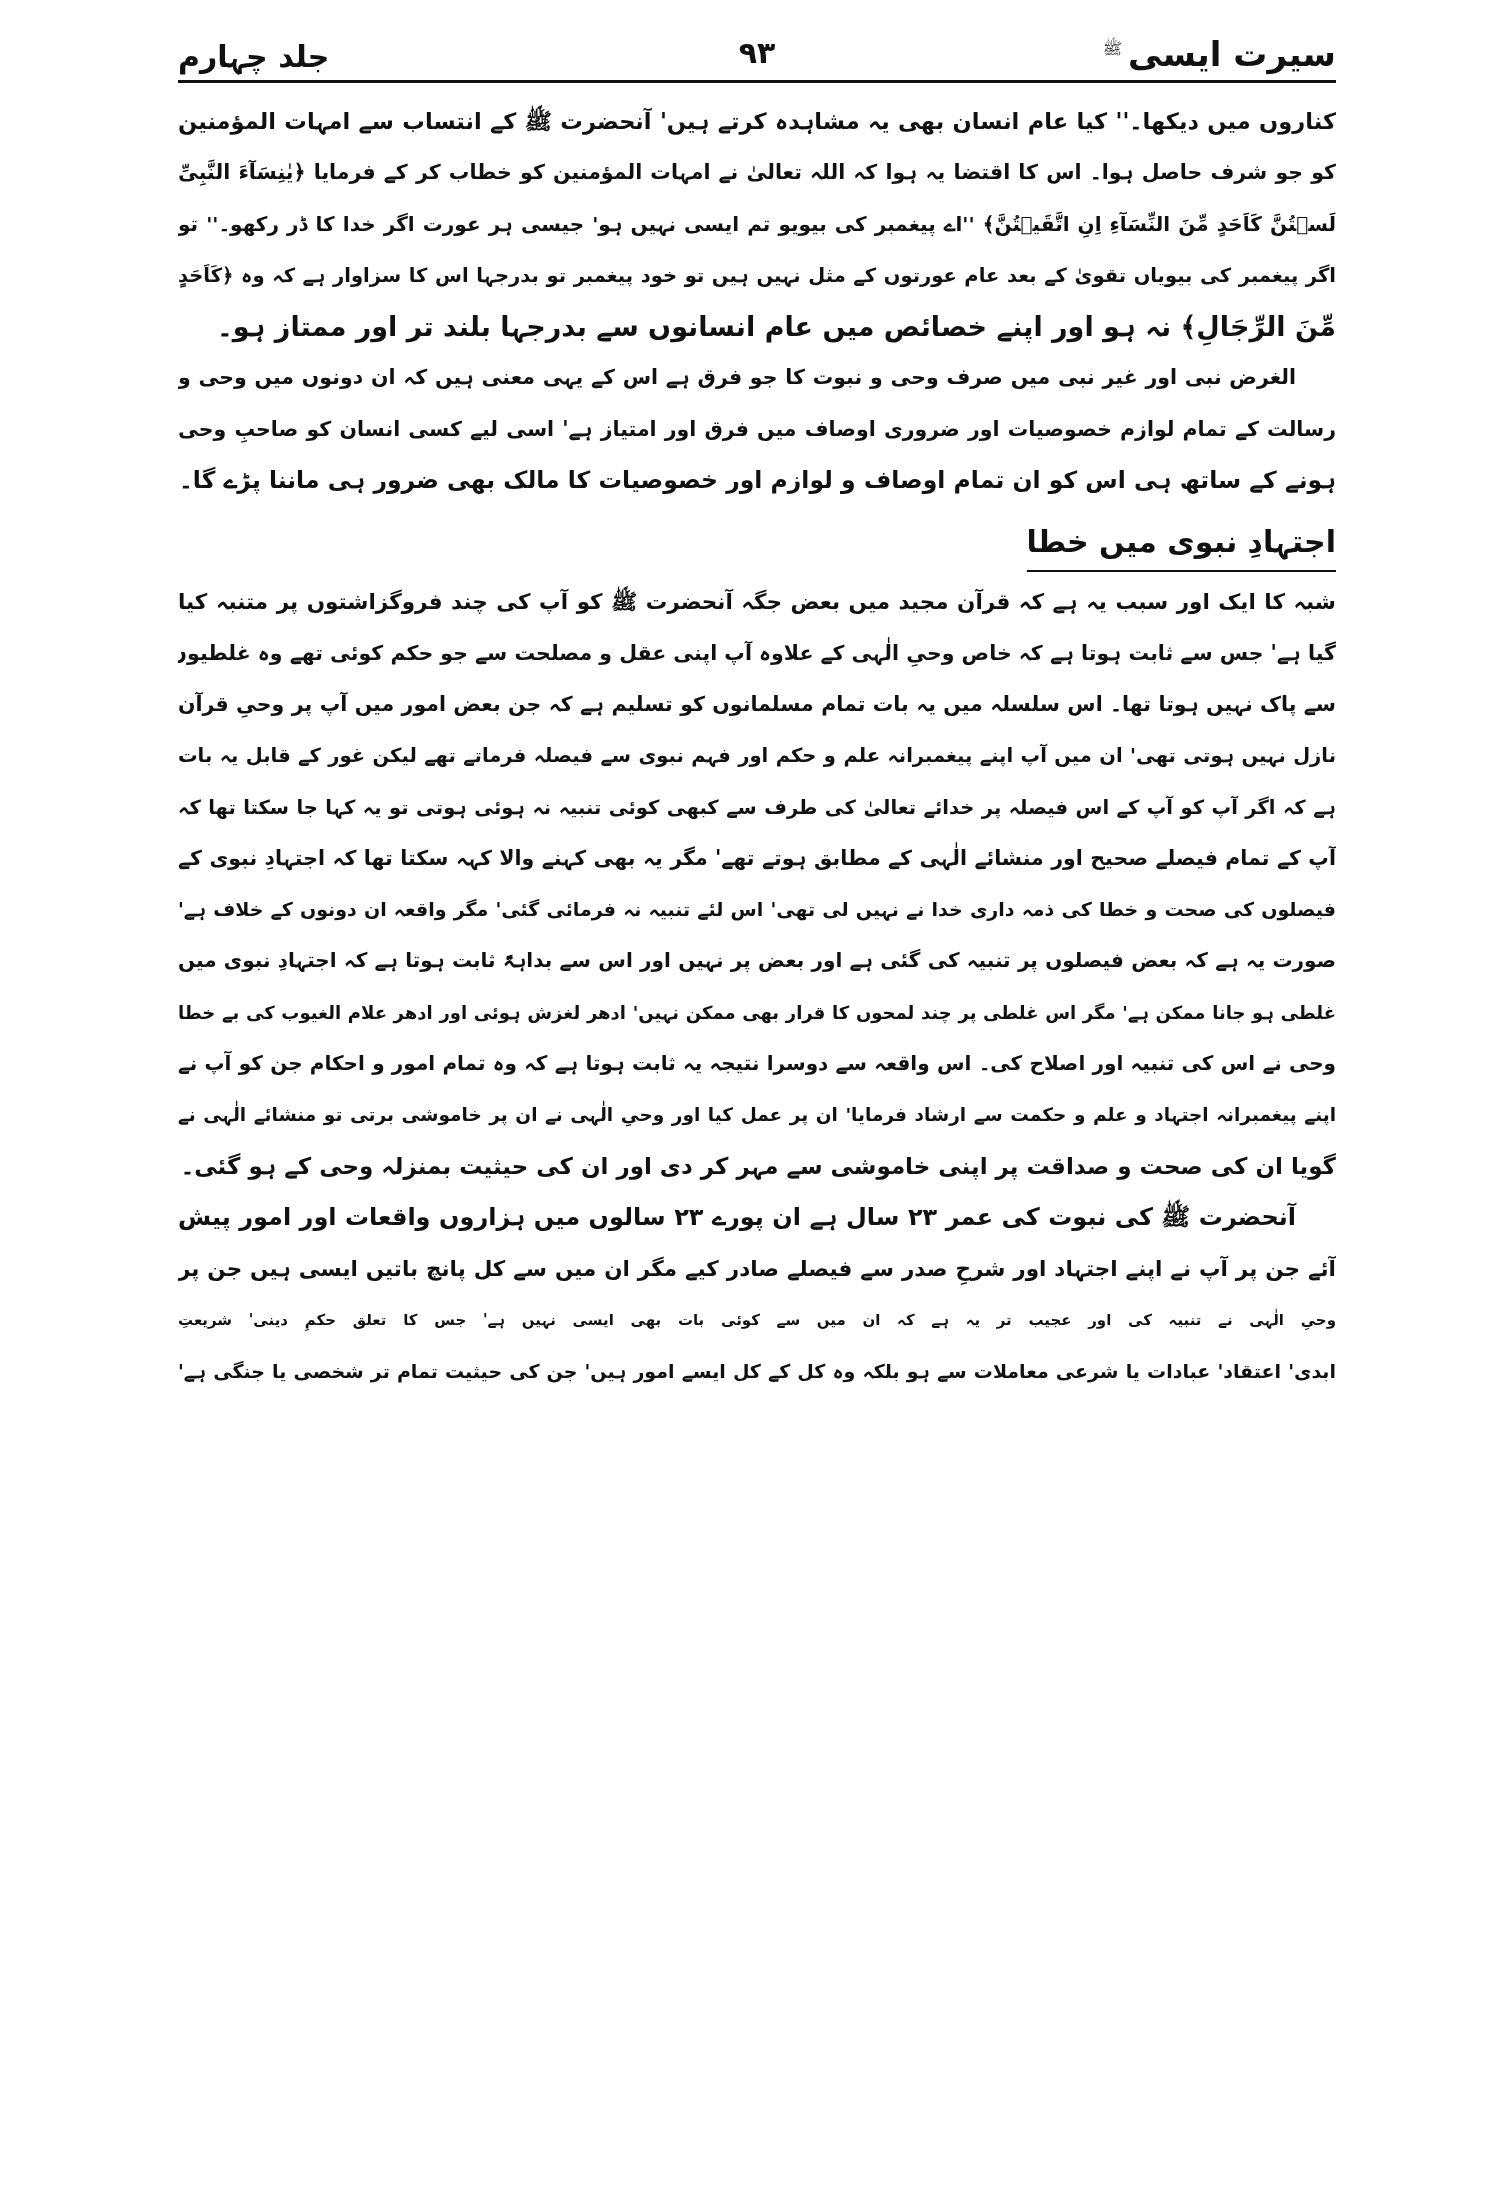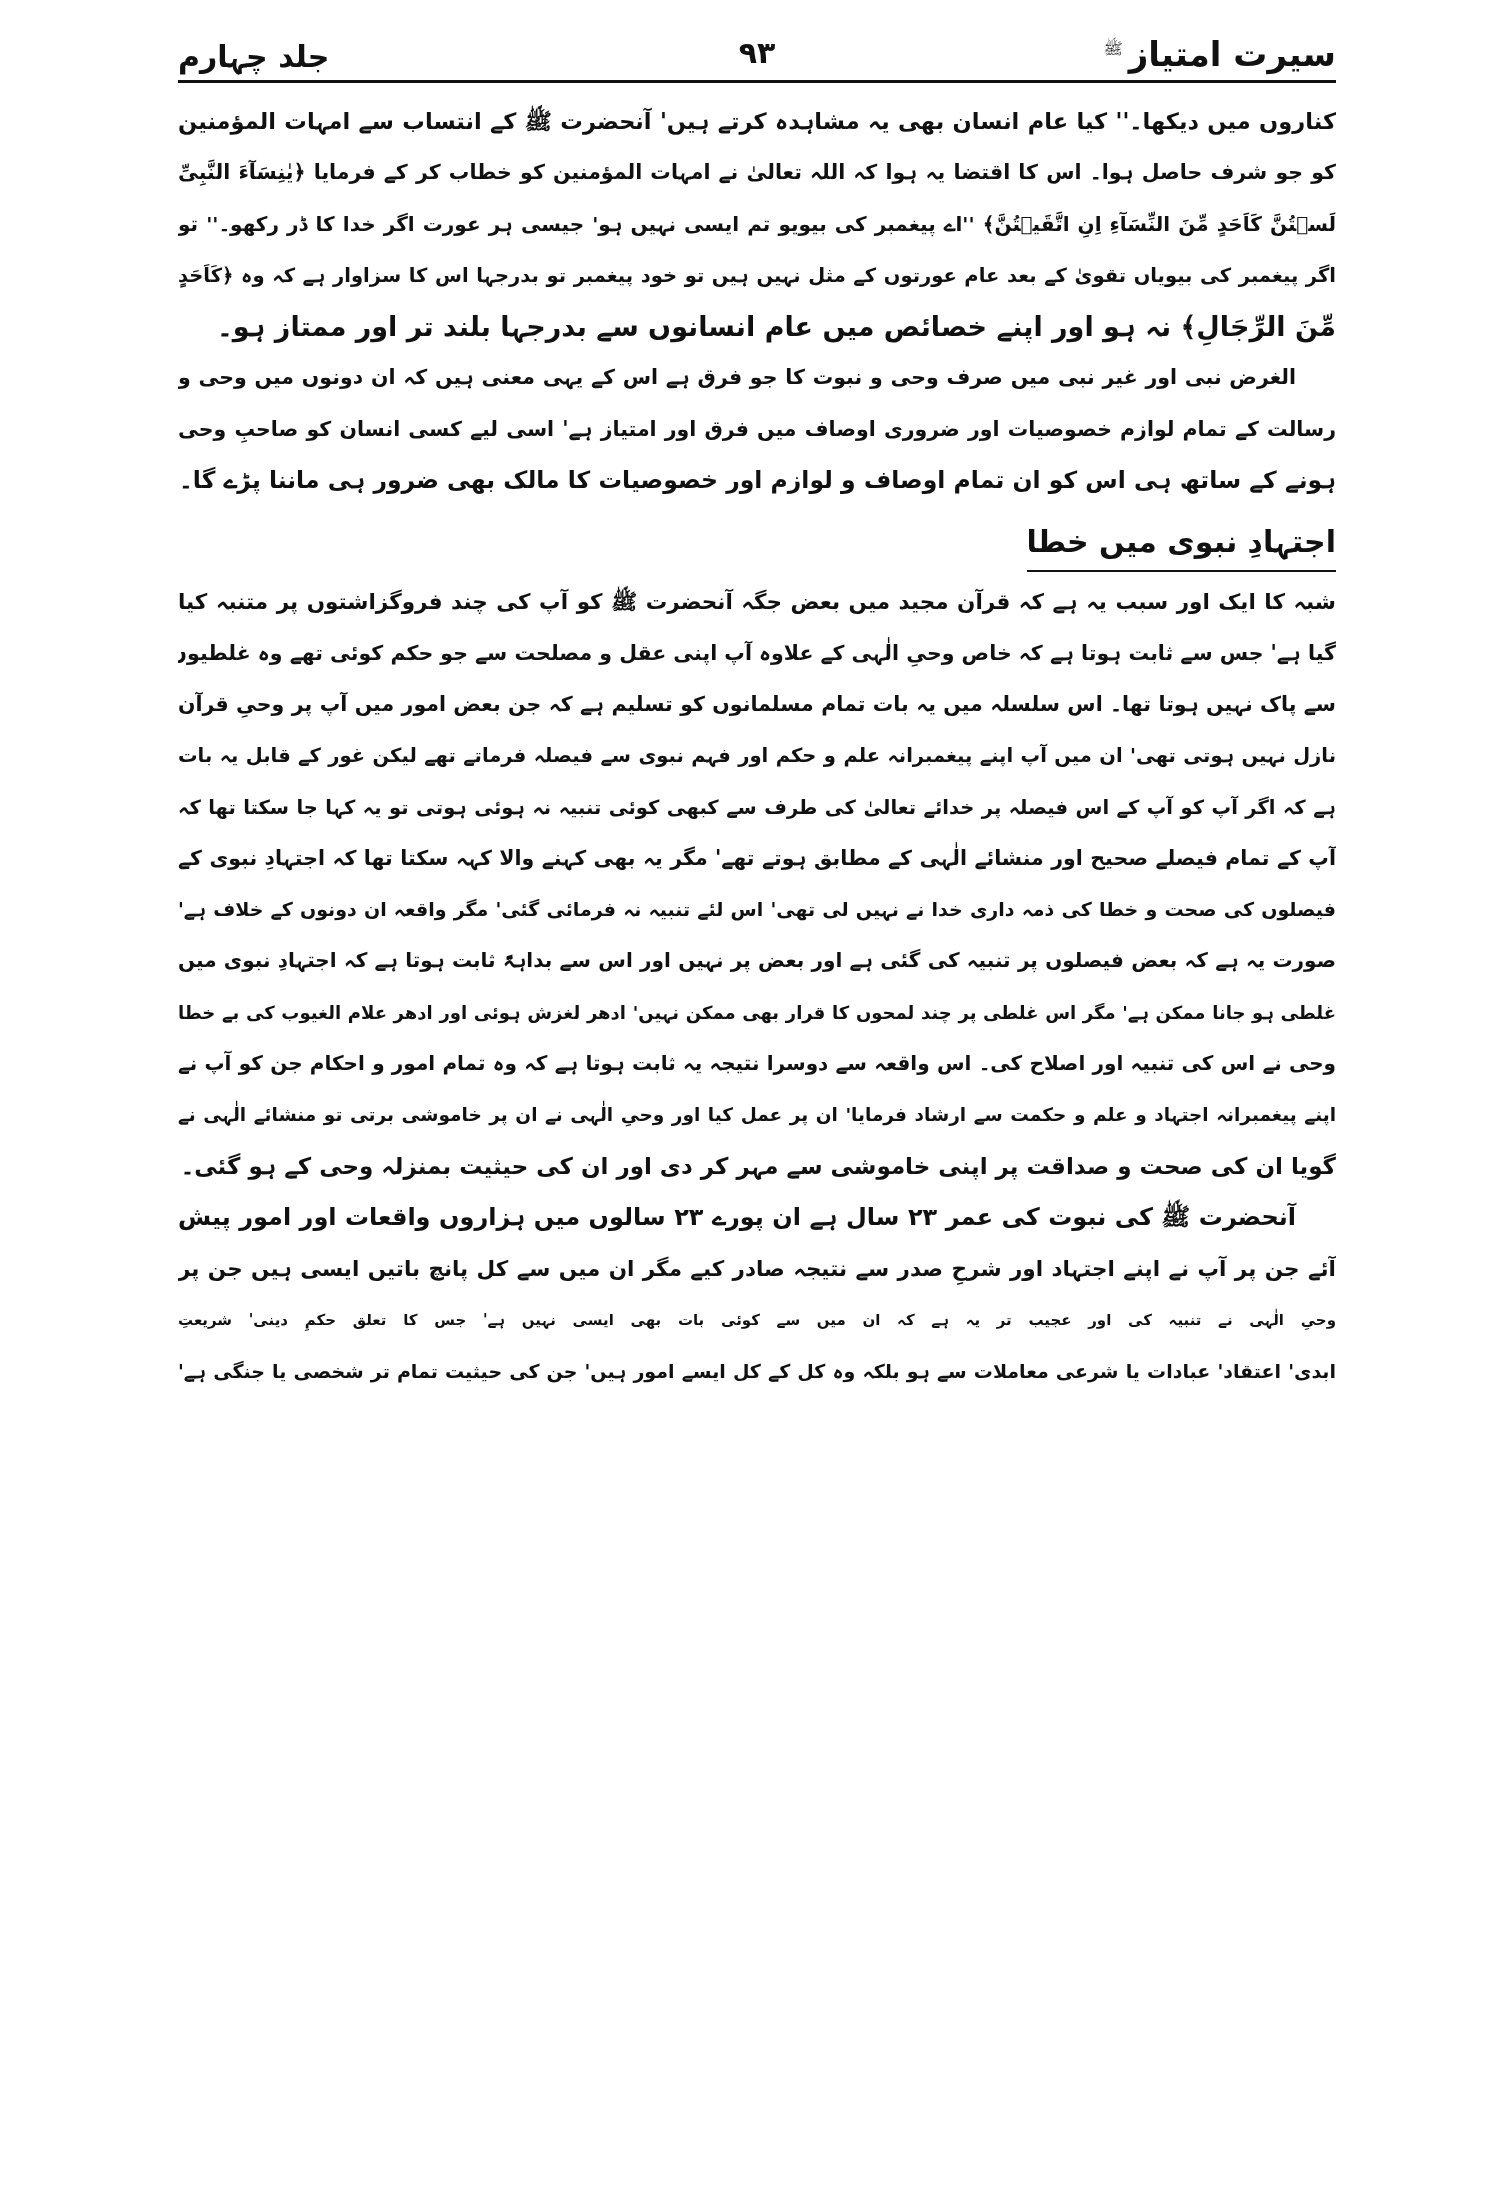--- a/index.html
+++ b/index.html
@@ -31,21 +31,21 @@
   .section-heading {
     position: absolute; right: 0; top: 16px; font-size: 30px; font-weight: bold;
     padding-bottom: 8px; border-bottom: 2px solid #111; line-height: 40px;
   }
 </style>
 </head>
 <body>
 
 <div class="page">
   <div class="running-head">
-    <span class="rh-title"><span>سیرت امتیاز</span><span class="salawat">ﷺ</span></span>
+    <span class="rh-title"><span>سیرت ایسی</span><span class="salawat">ﷺ</span></span>
     <span class="rh-page">۹۳</span>
     <span class="rh-volume">جلد چہارم</span>
   </div>
 
   <div class="body">
     <div>
       <div class="line" style="font-size: 22.5px;">کناروں میں دیکھا۔'' کیا عام انسان بھی یہ مشاہدہ کرتے ہیں' آنحضرت ﷺ کے انتساب سے امہات المؤمنین</div>
       <div class="line" style="font-size: 20.5px;">کو جو شرف حاصل ہوا۔ اس کا اقتضا یہ ہوا کہ اللہ تعالیٰ نے امہات المؤمنین کو خطاب کر کے فرمایا ﴿یٰنِسَآءَ النَّبِیِّ</div>
       <div class="line" style="font-size: 20px;">لَسۡتُنَّ کَاَحَدٍ مِّنَ النِّسَآءِ اِنِ اتَّقَیۡتُنَّ﴾ ''اے پیغمبر کی بیویو تم ایسی نہیں ہو' جیسی ہر عورت اگر خدا کا ڈر رکھو۔'' تو</div>
       <div class="line" style="font-size: 19.5px;">اگر پیغمبر کی بیویاں تقویٰ کے بعد عام عورتوں کے مثل نہیں ہیں تو خود پیغمبر تو بدرجہا اس کا سزاوار ہے کہ وہ ﴿کَاَحَدٍ</div>
@@ -70,18 +70,18 @@
       <div class="line" style="font-size: 20.5px;">آپ کے تمام فیصلے صحیح اور منشائے الٰہی کے مطابق ہوتے تھے' مگر یہ بھی کہنے والا کہہ سکتا تھا کہ اجتہادِ نبوی کے</div>
       <div class="line" style="font-size: 19px;">فیصلوں کی صحت و خطا کی ذمہ داری خدا نے نہیں لی تھی' اس لئے تنبیہ نہ فرمائی گئی' مگر واقعہ ان دونوں کے خلاف ہے'</div>
       <div class="line" style="font-size: 20px;">صورت یہ ہے کہ بعض فیصلوں پر تنبیہ کی گئی ہے اور بعض پر نہیں اور اس سے بداہۃً ثابت ہوتا ہے کہ اجتہادِ نبوی میں</div>
       <div class="line" style="font-size: 18px;">غلطی ہو جانا ممکن ہے' مگر اس غلطی پر چند لمحوں کا قرار بھی ممکن نہیں' ادھر لغزش ہوئی اور ادھر علام الغیوب کی بے خطا</div>
       <div class="line" style="font-size: 20px;">وحی نے اس کی تنبیہ اور اصلاح کی۔ اس واقعہ سے دوسرا نتیجہ یہ ثابت ہوتا ہے کہ وہ تمام امور و احکام جن کو آپ نے</div>
       <div class="line" style="font-size: 18.5px;">اپنے پیغمبرانہ اجتہاد و علم و حکمت سے ارشاد فرمایا' ان پر عمل کیا اور وحیِ الٰہی نے ان پر خاموشی برتی تو منشائے الٰہی نے</div>
       <div class="line last" style="font-size: 23px;">گویا ان کی صحت و صداقت پر اپنی خاموشی سے مہر کر دی اور ان کی حیثیت بمنزلہ وحی کے ہو گئی۔</div>
     </div>
     <div>
       <div class="line indent" style="font-size: 24px;">آنحضرت ﷺ کی نبوت کی عمر ۲۳ سال ہے ان پورے ۲۳ سالوں میں ہزاروں واقعات اور امور پیش</div>
-      <div class="line" style="font-size: 21.5px;">آئے جن پر آپ نے اپنے اجتہاد اور شرحِ صدر سے نتیجہ صادر کیے مگر ان میں سے کل پانچ باتیں ایسی ہیں جن پر</div>
+      <div class="line" style="font-size: 21.5px;">آئے جن پر آپ نے اپنے اجتہاد اور شرحِ صدر سے فیصلے صادر کیے مگر ان میں سے کل پانچ باتیں ایسی ہیں جن پر</div>
       <div class="line" style="font-size: 15px;">وحیِ الٰہی نے تنبیہ کی اور عجیب تر یہ ہے کہ ان میں سے کوئی بات بھی ایسی نہیں ہے' جس کا تعلق حکمِ دینی' شریعتِ</div>
       <div class="line" style="font-size: 19px;">ابدی' اعتقاد' عبادات یا شرعی معاملات سے ہو بلکہ وہ کل کے کل ایسے امور ہیں' جن کی حیثیت تمام تر شخصی یا جنگی ہے'</div>
     </div>
   </div>
 </div>
 
 </body></html>

